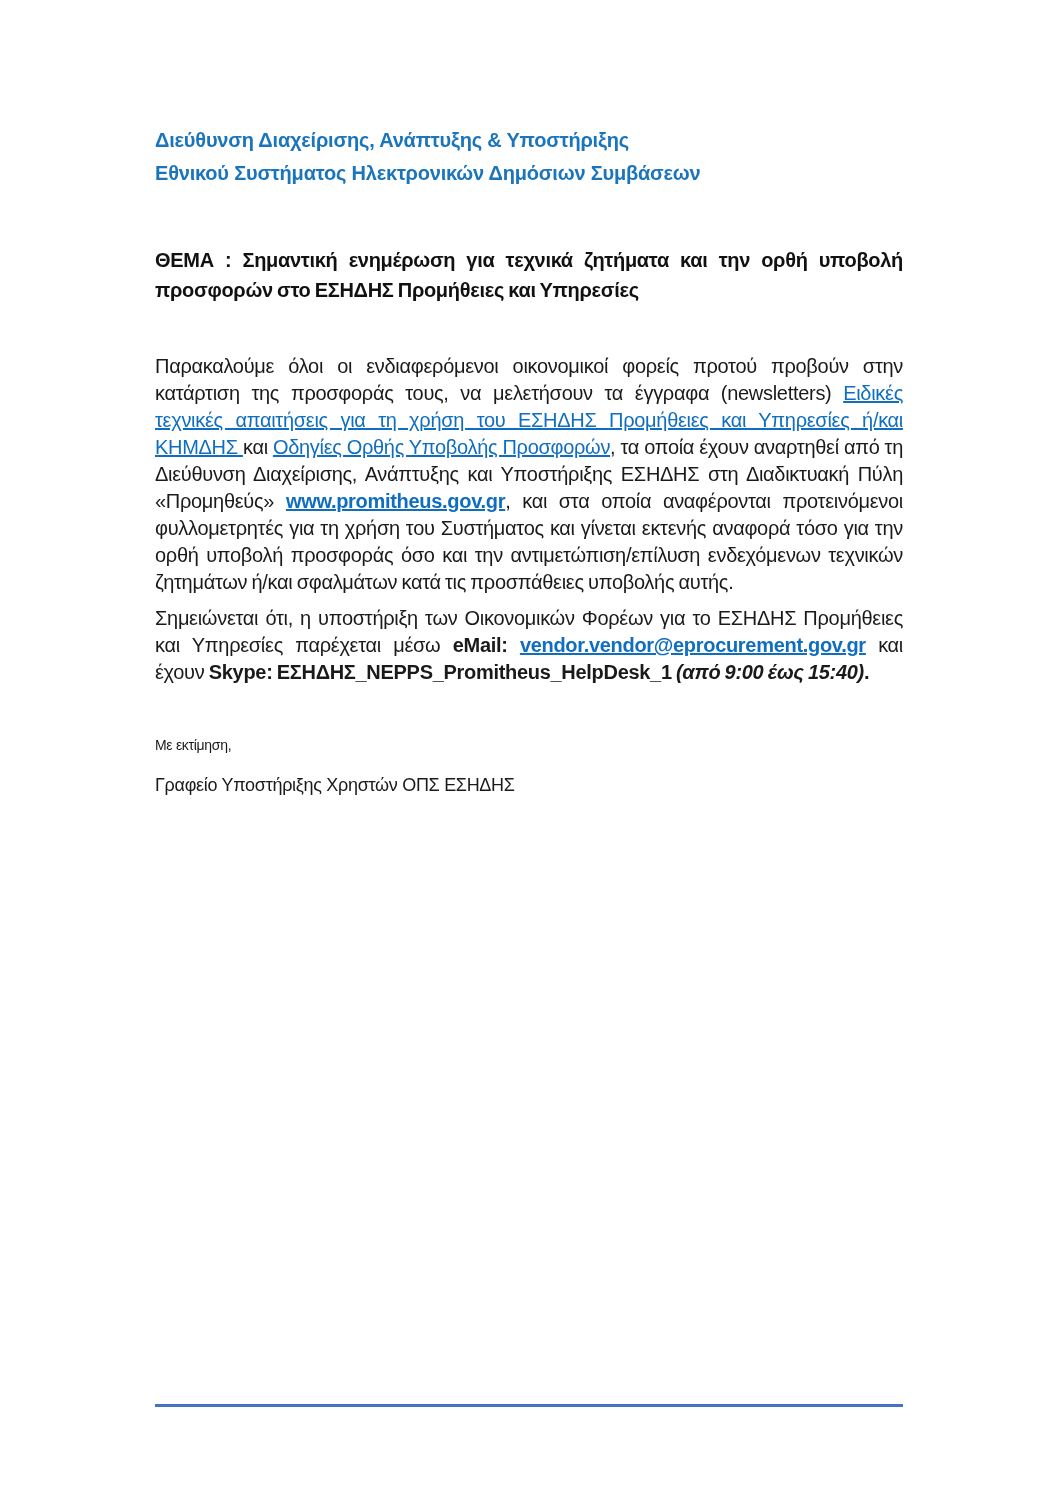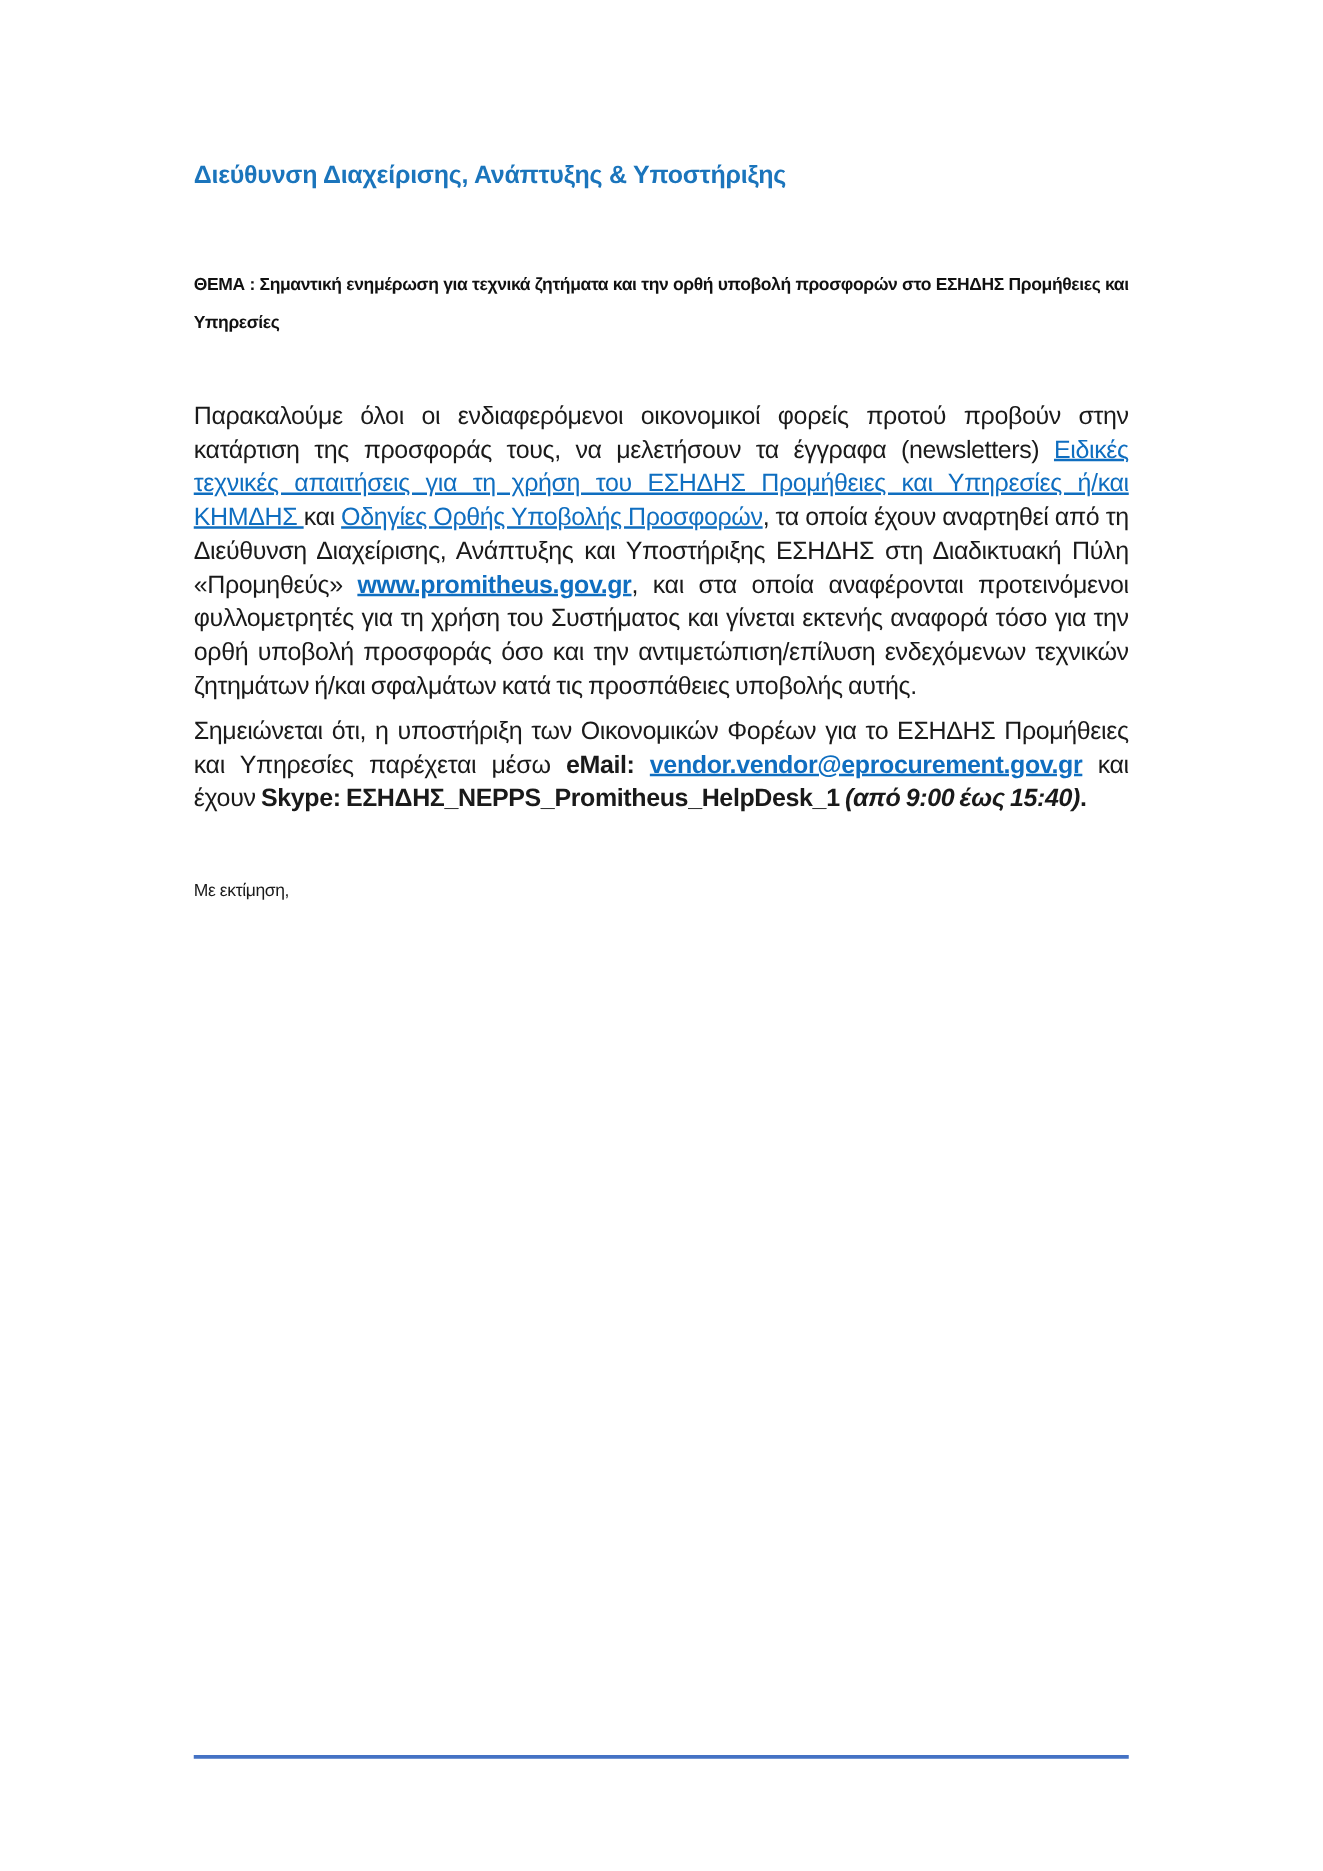--- a/index.html
+++ b/index.html
@@ -25,21 +25,21 @@
   .doc-header {
     color: var(--heading-blue, #1B75BC);
     font-weight: bold;
     font-size: 20px;
     line-height: 33px;
     letter-spacing: -0.2px;
   }
   .subject {
     margin: 55px 0 0 0;
     font-weight: bold;
-    font-size: 14px;
+    font-size: 20px;
     line-height: 30px;
     text-align: justify;
     letter-spacing: -0.3px;
     word-spacing: -1px;
     color: #111111;
   }
   .body-para {
     margin: 48px 0 0 0;
     font-size: 20px;
     line-height: 27px;
@@ -82,26 +82,28 @@
   }
 </style>
 </head>
 <body>
 
 <div class="page">
   <div class="content">
 
     <div class="doc-header">
       <div>Διεύθυνση Διαχείρισης, Ανάπτυξης &amp; Υποστήριξης</div>
+      <div>Εθνικού Συστήματος Ηλεκτρονικών Δημόσιων Συμβάσεων</div>
     </div>
 
     <p class="subject">ΘΕΜΑ : Σημαντική ενημέρωση για τεχνικά ζητήματα και την ορθή υποβολή προσφορών στο ΕΣΗΔΗΣ Προμήθειες και Υπηρεσίες</p>
 
     <p class="body-para"><span>Παρακαλούμε όλοι οι ενδιαφερόμενοι οικονομικοί φορείς προτού προβούν στην κατάρτιση της προσφοράς τους, να μελετήσουν τα έγγραφα (newsletters) </span><a class="link">Ειδικές τεχνικές απαιτήσεις για τη χρήση του ΕΣΗΔΗΣ Προμήθειες και Υπηρεσίες ή/και ΚΗΜΔΗΣ </a><span>και </span><a class="link">Οδηγίες Ορθής Υποβολής Προσφορών</a><span>, τα οποία έχουν αναρτηθεί από τη Διεύθυνση Διαχείρισης, Ανάπτυξης και Υποστήριξης ΕΣΗΔΗΣ στη Διαδικτυακή Πύλη «Προμηθεύς» </span><a class="link bold">www.promitheus.gov.gr</a><span>, και στα οποία αναφέρονται προτεινόμενοι φυλλομετρητές για τη χρήση του Συστήματος και γίνεται εκτενής αναφορά τόσο για την ορθή υποβολή προσφοράς όσο και την αντιμετώπιση/επίλυση ενδεχόμενων τεχνικών ζητημάτων ή/και σφαλμάτων κατά τις προσπάθειες υποβολής αυτής.</span></p>
 
     <p class="body-para para2"><span>Σημειώνεται ότι, η υποστήριξη των Οικονομικών Φορέων για το ΕΣΗΔΗΣ Προμήθειες και Υπηρεσίες  παρέχεται μέσω </span><b class="run">eMail: </b><a class="link bold">vendor.vendor@eprocurement.gov.gr</a><span> και έχουν </span><b class="run">Skype: ΕΣΗΔΗΣ_NEPPS_Promitheus_HelpDesk_1 </b><b class="run italic">(από 9:00 έως 15:40)</b><b class="run">.</b></p>
 
     <p class="closing-salutation">Με εκτίμηση,</p>
+    <p class="closing-signature">Γραφείο Υποστήριξης Χρηστών ΟΠΣ ΕΣΗΔΗΣ</p>
 
   </div>
 
   <div class="footer-line"></div>
 </div>
 
 </body></html>

